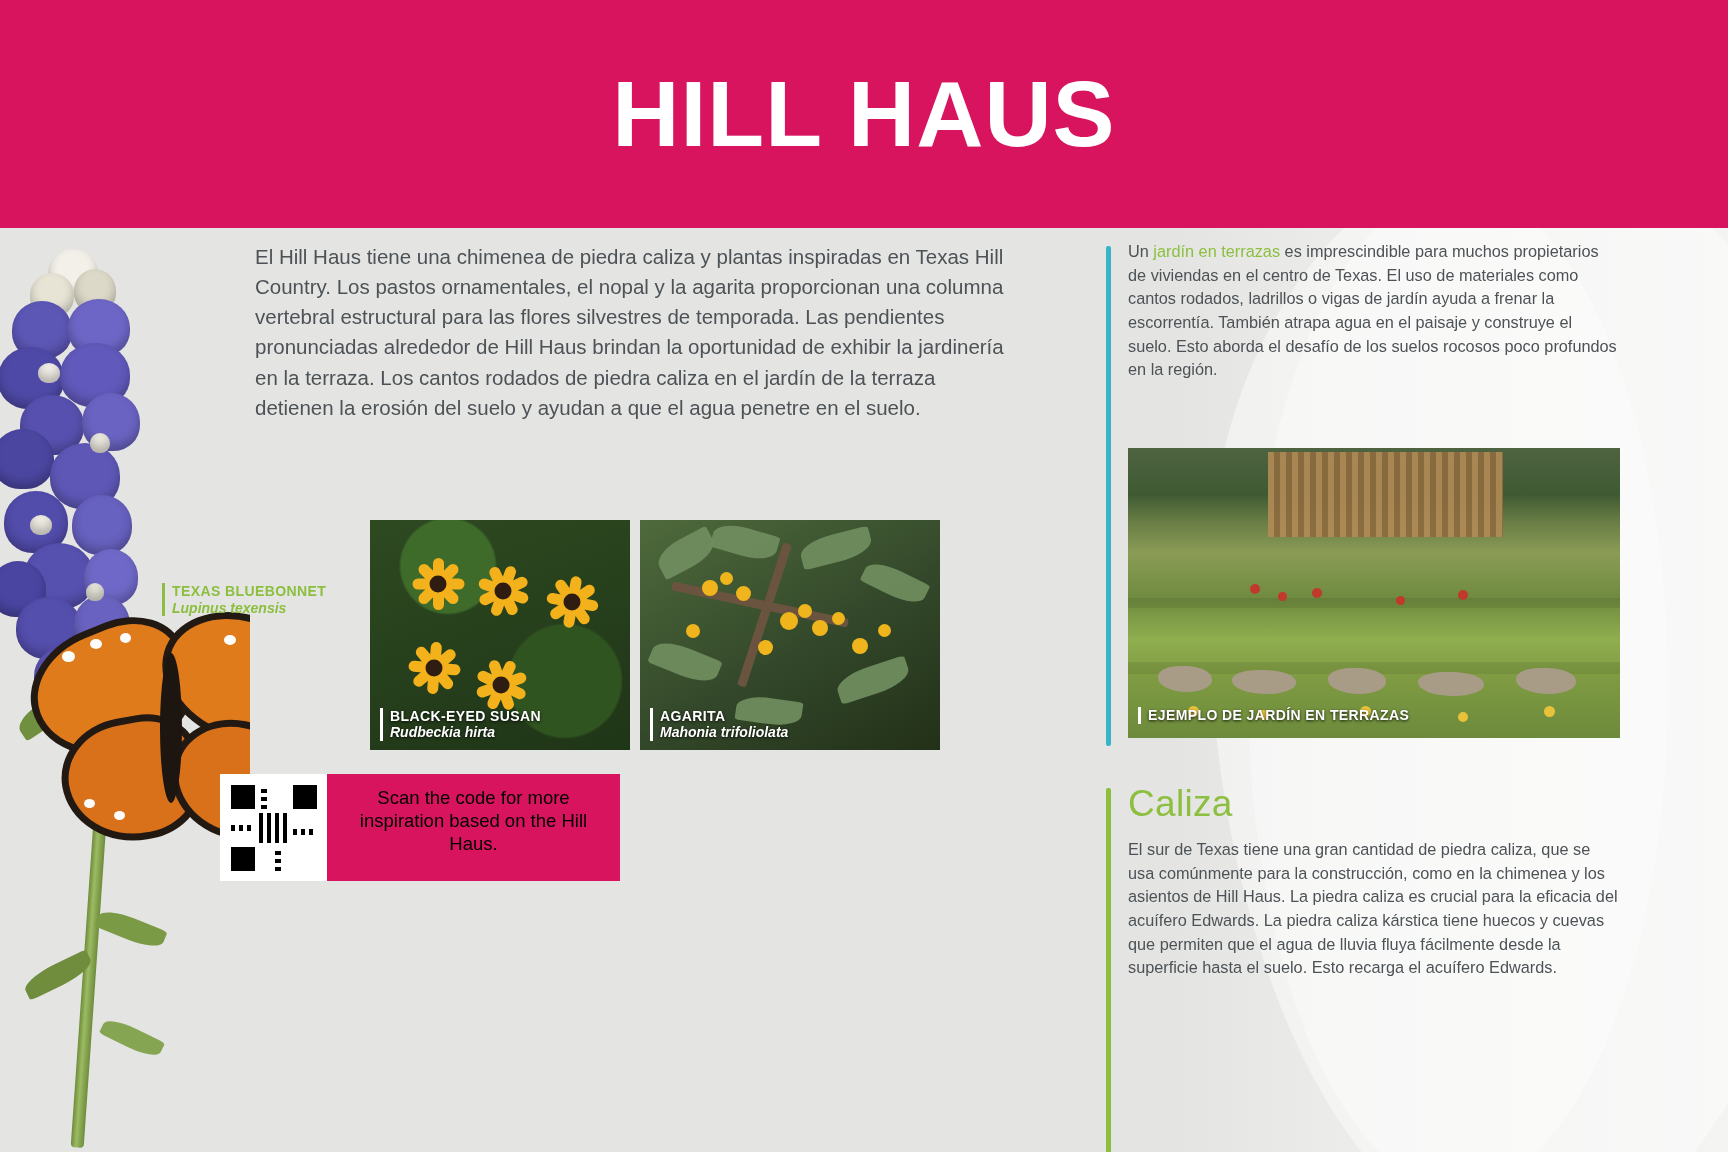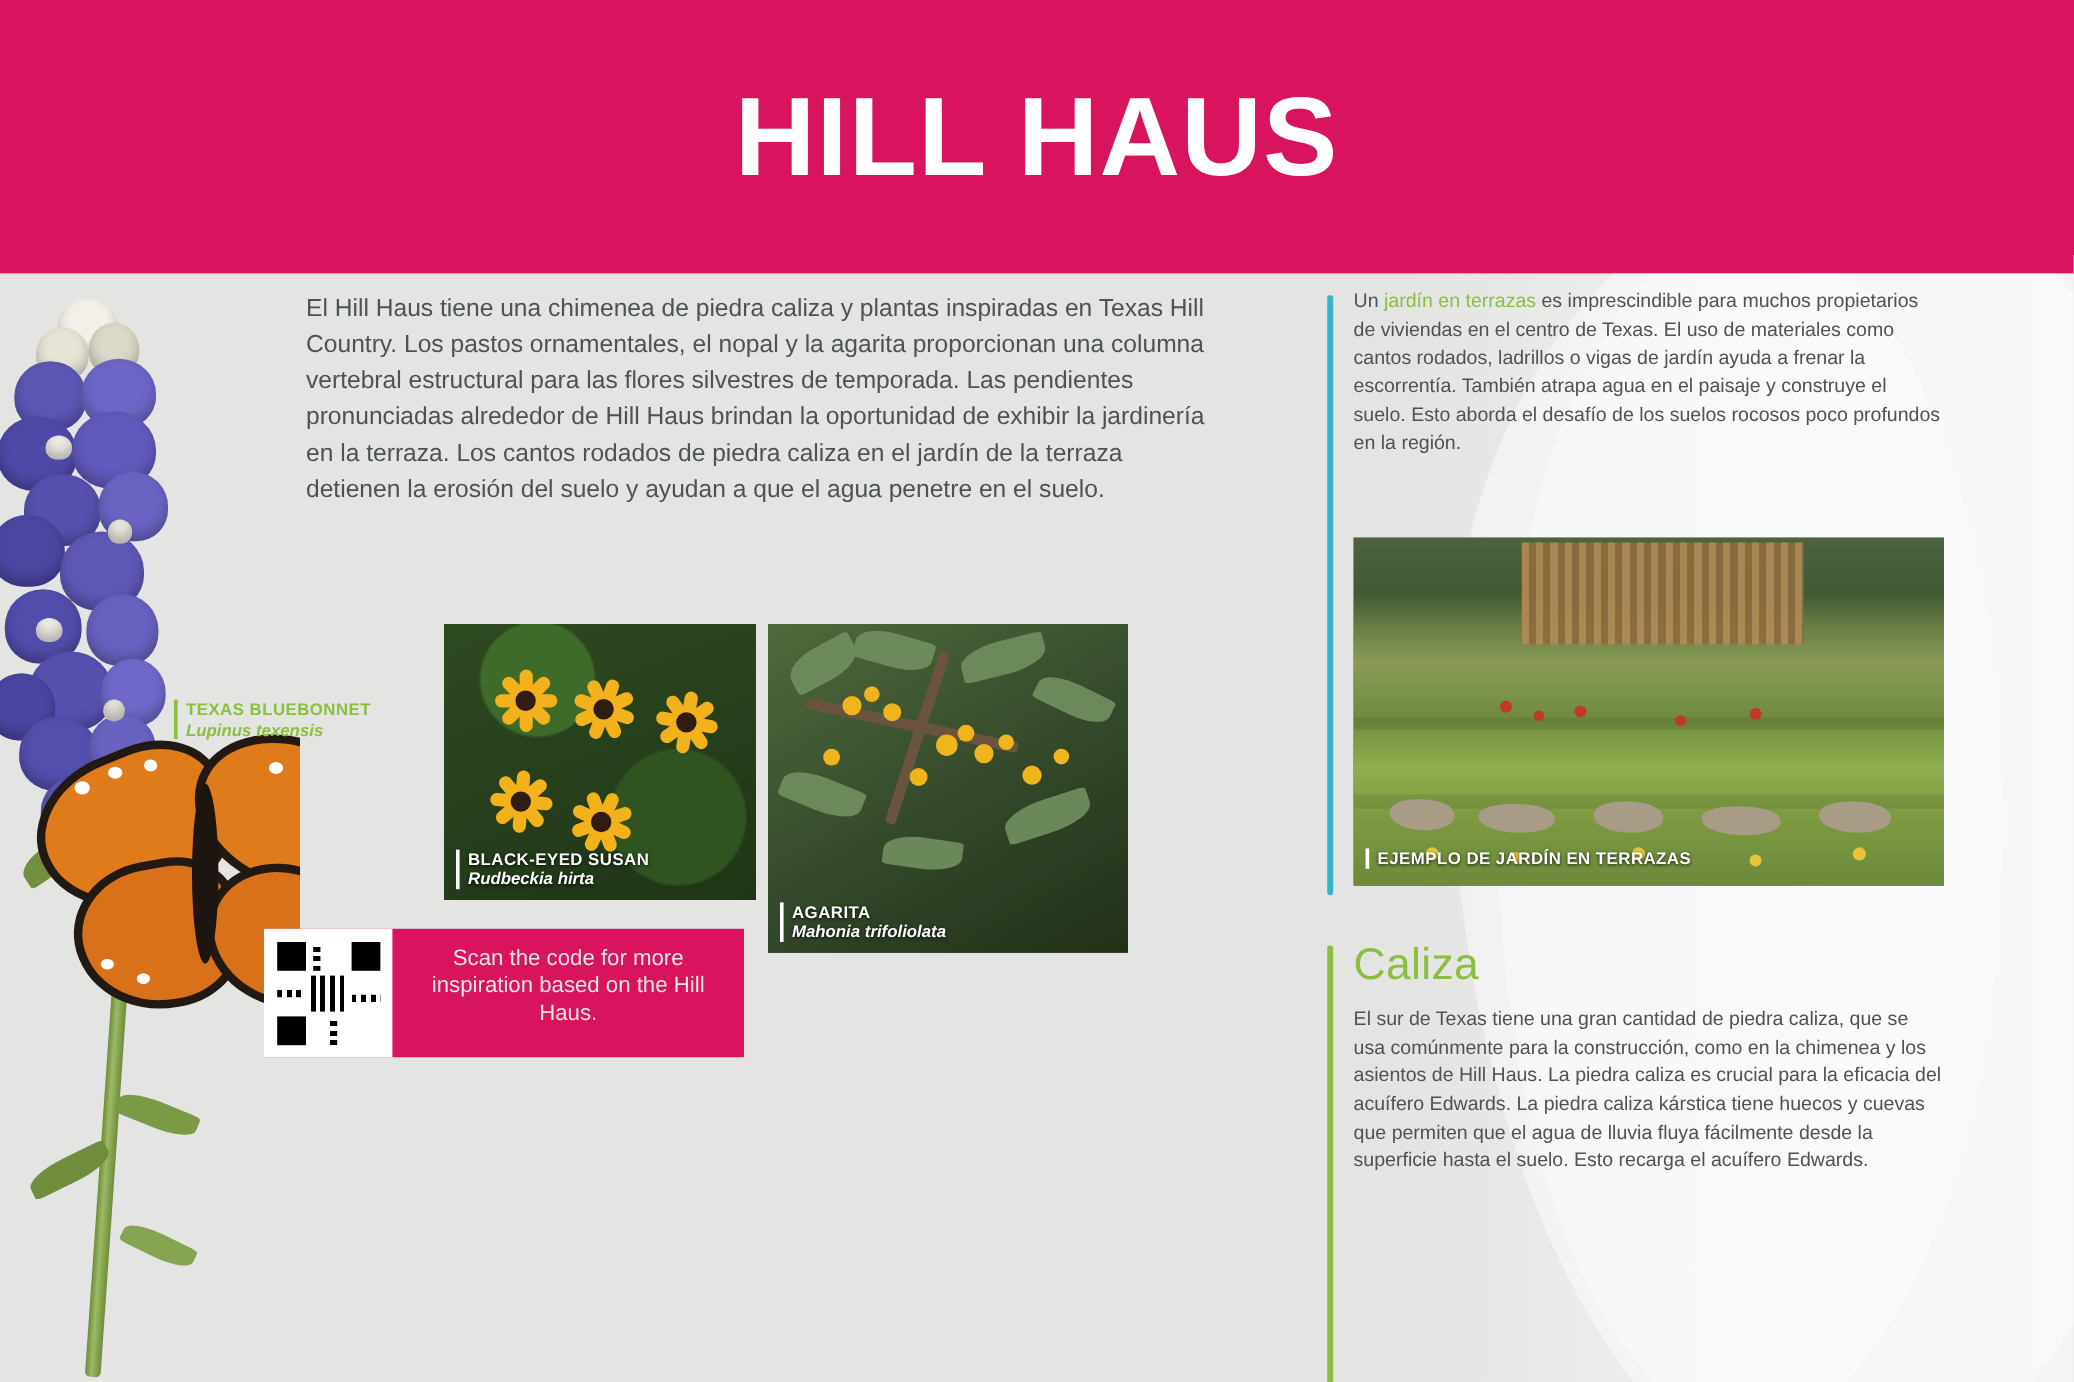--- a/index.html
+++ b/index.html
@@ -329,21 +329,21 @@
       repeating-linear-gradient(90deg, #000 0 4px, #fff 4px 8px) 28px 28px/30px 30px no-repeat,
       repeating-linear-gradient(0deg, #000 0 4px, #fff 4px 8px) 30px 0/6px 24px no-repeat,
       repeating-linear-gradient(0deg, #000 0 4px, #fff 4px 8px) 44px 62px/6px 24px no-repeat,
       repeating-linear-gradient(90deg, #000 0 4px, #fff 4px 8px) 0 40px/24px 6px no-repeat,
       repeating-linear-gradient(90deg, #000 0 4px, #fff 4px 8px) 62px 44px/24px 6px no-repeat,
       #fff;
   }
   .qr-text {
     flex: 1;
     padding: 12px 14px 10px 14px;
-    color: #e5e5e5;
+    color: #000000;
     text-align: center;
   }
   .qr-line1 {
     font-size: 18.5px;
     line-height: 1.25;
   }
   .qr-line2 {
     font-size: 14px;
     font-style: italic;
     margin-top: 10px;
@@ -448,21 +448,21 @@
 
     </div>
   </div>
 
   <div class="left-col">
 
 
     <p class="body-text" style="width:760px;">El Hill Haus tiene una chimenea de piedra caliza y plantas inspiradas en Texas Hill Country. Los pastos ornamentales, el nopal y la agarita proporcionan una columna vertebral estructural para las flores silvestres de temporada. Las pendientes pronunciadas alrededor de Hill Haus brindan la oportunidad de exhibir la jardinería en la terraza. Los cantos rodados de piedra caliza en el jardín de la terraza detienen la erosión del suelo y ayudan a que el agua penetre en el suelo.</p>
 
     <div style="position:absolute; left:-110px; top:355px;">
-      <div class="caption" style="position:relative; left:0; bottom:0; color:#8cbf3f; text-shadow:none; border-left-color:#8cbf3f;">
+      <div class="caption" style="position:relative; left:17px; bottom:0; color:#8cbf3f; text-shadow:none; border-left-color:#8cbf3f;">
         <span class="common">TEXAS BLUEBONNET</span>
         <span class="latin">Lupinus texensis</span>
       </div>
     </div>
 
     <div class="photo" style="left:115px; top:292px; width:260px; height:230px;">
       <div class="bes-bg"></div>
       <div class="daisy" style="left:38px; top:34px; width:60px; height:60px;">
         <div class="pet" style="transform:rotate(0deg)"></div>
           <div class="pet" style="transform:rotate(45deg)"></div>
@@ -517,21 +517,21 @@
         <div class="pet" style="transform:rotate(295deg)"></div>
           <div class="pet" style="transform:rotate(340deg)"></div>
         <div class="center"></div>
       </div>
       <div class="caption">
         <span class="common">BLACK-EYED SUSAN</span>
         <span class="latin">Rudbeckia hirta</span>
       </div>
     </div>
 
-    <div class="photo" style="left:385px; top:292px; width:300px; height:274px;">
+    <div class="photo" style="left:385px; top:292px; width:300px; height:230px;">
       <div class="agarita-bg"></div>
       <div class="ag-stem" style="left:30px; top:80px; width:180px; height:9px; transform:rotate(12deg);"></div>
       <div class="ag-stem" style="left:120px; top:20px; width:9px; height:150px; transform:rotate(18deg);"></div>
       <div class="ag-leaf" style="left:16px; top:18px; width:60px; height:30px; transform:rotate(-28deg);"></div>
       <div class="ag-leaf" style="left:72px; top:8px; width:66px; height:28px; transform:rotate(16deg);"></div>
       <div class="ag-leaf" style="left:160px; top:14px; width:72px; height:28px; transform:rotate(-14deg);"></div>
       <div class="ag-leaf" style="left:222px; top:50px; width:66px; height:26px; transform:rotate(26deg);"></div>
       <div class="ag-leaf" style="left:10px; top:128px; width:70px; height:28px; transform:rotate(22deg);"></div>
       <div class="ag-leaf" style="left:196px; top:146px; width:74px; height:28px; transform:rotate(-18deg);"></div>
       <div class="ag-leaf" style="left:96px; top:178px; width:66px; height:26px; transform:rotate(8deg);"></div>

